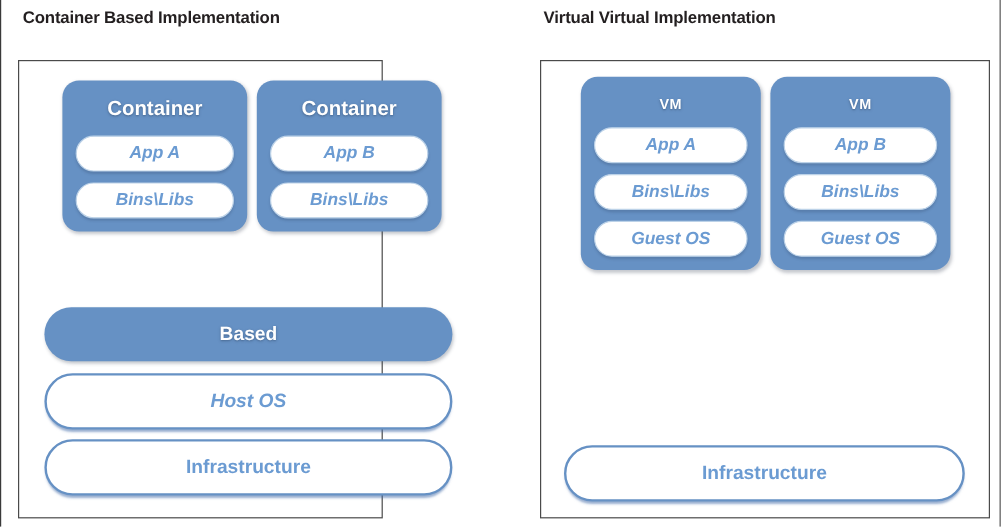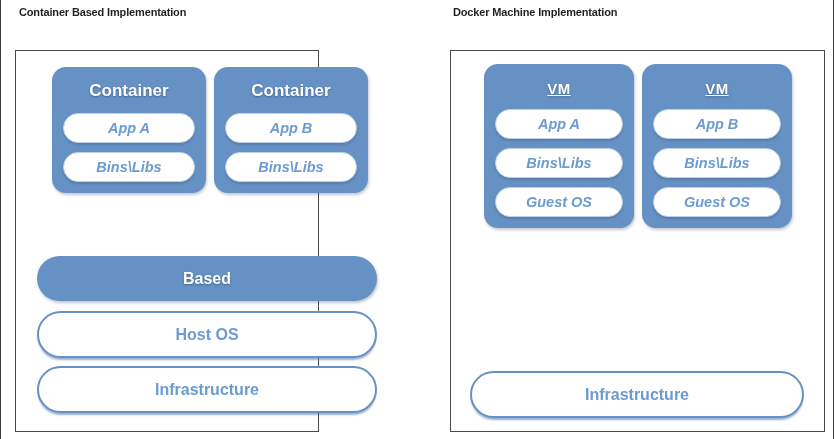--- a/index.html
+++ b/index.html
@@ -28,21 +28,21 @@
     top: 0;
     width: 417px;
     height: 439px;
   }
   .panel-left  { left: 0; }
   .panel-right { left: 417px; }
 
   .panel-title {
     position: absolute;
     top: 6px;
-    font-size: 11px;
+    font-size: 14px;
     font-weight: bold;
     color: #231f20;
     letter-spacing: -0.15px;
     white-space: nowrap;
   }
   .panel-left .panel-title  { left: 18px; }
   .panel-right .panel-title { left: 35px; }
 
   .panel-box {
     position: absolute;
@@ -85,21 +85,21 @@
   }
 
   .guest-label {
     text-align: center;
     color: #ffffff;
     font-weight: bold;
     text-shadow: 0 1px 2px rgba(40,60,90,0.55);
     white-space: nowrap;
   }
   .guest-label-container { font-size: 17px; padding: 6px 0 12px; }
-  .guest-label-vm        { font-size: 15px; padding: 8px 0 12px; letter-spacing: 0.4px; text-decoration: underline; }
+  .guest-label-vm        { font-size: 12px; padding: 8px 0 12px; letter-spacing: 0.4px; }
 
   
   .pill {
     border-radius: 999px;
     text-align: center;
     white-space: nowrap;
     display: flex;
     align-items: center;
     justify-content: center;
     font-style: italic;
@@ -147,21 +147,21 @@
     height: 47px;
     box-shadow: 0 3px 2px -1px rgba(70,110,170,0.55);
     display: flex;
     align-items: center;
     justify-content: center;
     white-space: nowrap;
   }
 
   
   .panel-left  .base-1 { left: 21px; width: 340px; top: 205px; }
-  .panel-left  .base-2 { left: 21px; width: 340px; top: 260px; }
+  .panel-left  .base-2 { left: 21px; width: 340px; top: 260px; font-style: italic; }
   .panel-left  .base-3 { left: 21px; width: 340px; top: 315px; }
 
   
   .panel-right .base-1 { left: 19px; width: 334px; top: 265px; }
   .panel-right .base-2 { left: 19px; width: 334px; top: 320px; }
 </style>
 </head>
 <body>
 
 <div id="page">
@@ -190,21 +190,21 @@
 
       <div class="bar-solid base-1">Based</div>
       <div class="bar-white base-2">Host OS</div>
       <div class="bar-white base-3">Infrastructure</div>
 
     </div>
   </div>
 
   <div class="panel panel-right">
 
-    <div class="panel-title">Docker Machine Implementation</div>
+    <div class="panel-title">Virtual Virtual Implementation</div>
 
     <div class="panel-box">
 
       <div class="guest-row">
 
         <div class="guest">
           <div class="guest-label guest-label-vm">VM</div>
           <div class="pill pill-inner">App A</div>
           <div class="pill pill-inner">Bins\Libs</div>
           <div class="pill pill-inner">Guest OS</div>

